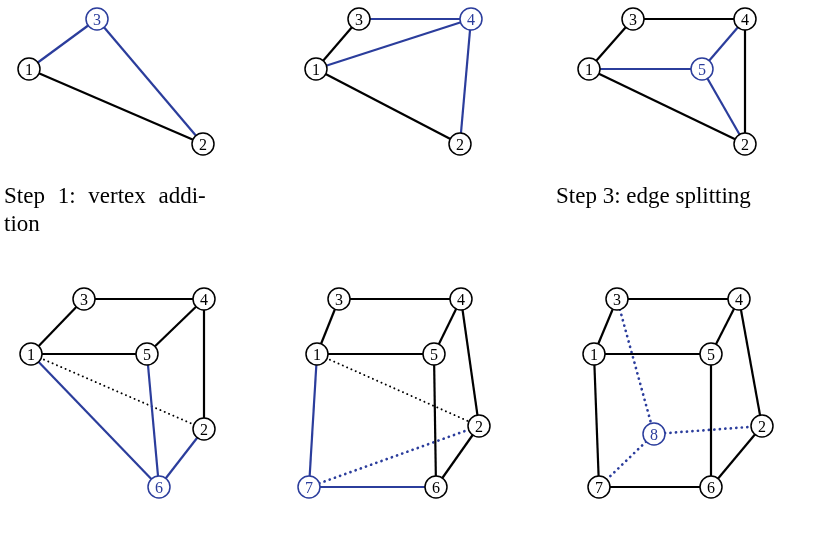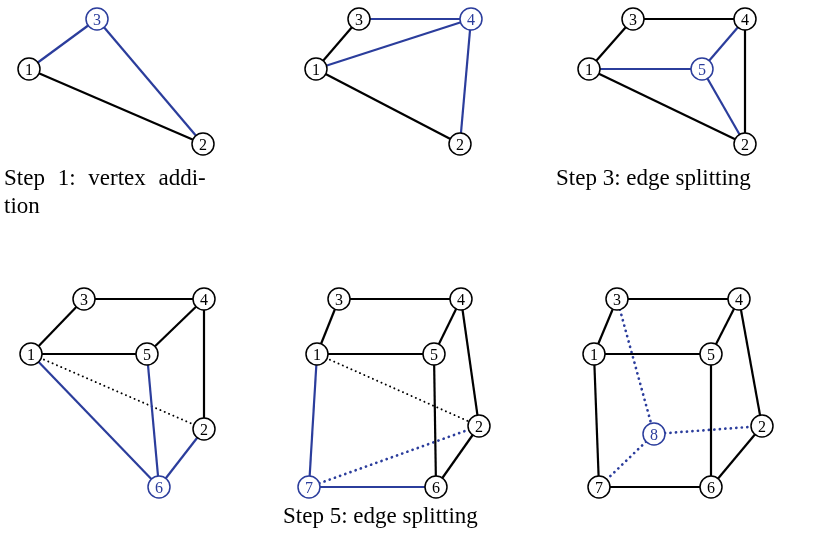--- a/index.html
+++ b/index.html
@@ -23,20 +23,21 @@
   }
   .graph-svg text {
     font-family: "Liberation Serif", serif;
     font-size: 16px;
   }
   .caption {
     font-size: 23px;
     color: #000000;
     white-space: pre-line;
     line-height: 1.22;
+    margin-top: 18px;
     width: 250px;
   }
   .caption.wide-spacing {
     word-spacing: 7px;
     width: 235px;
   }
 </style>
 </head>
 <body>
 
@@ -196,21 +197,20 @@
         </g>
         <g>
           <circle cx="153" cy="205" r="11" fill="#ffffff" stroke="#000000" stroke-width="1.5"></circle>
           <text x="153" y="205" dy="0.35em" text-anchor="middle" fill="#000000">6</text>
         </g>
         <g>
           <circle cx="26" cy="205" r="11" fill="#ffffff" stroke="#2b3d9c" stroke-width="1.5"></circle>
           <text x="26" y="205" dy="0.35em" text-anchor="middle" fill="#2b3d9c">7</text>
         </g>
       </svg>
-    <div class="caption">Step 5: edge splitting</div>
   </section>
 
   <section class="panel" style="left:556px; top:282px;">
     <svg class="graph-svg" width="248" height="220" viewBox="0 0 248 220">
         <line x1="61" y1="17" x2="98" y2="152" stroke="#2b3d9c" stroke-width="2.7" stroke-dasharray="0.1 5.4" stroke-linecap="round"></line>
         <line x1="98" y1="152" x2="206" y2="144" stroke="#2b3d9c" stroke-width="2.7" stroke-dasharray="0.1 5.4" stroke-linecap="round"></line>
         <line x1="98" y1="152" x2="43" y2="205" stroke="#2b3d9c" stroke-width="2.7" stroke-dasharray="0.1 5.4" stroke-linecap="round"></line>
         <line x1="38" y1="72" x2="61" y2="17" stroke="#000000" stroke-width="2.2"></line>
         <line x1="61" y1="17" x2="183" y2="17" stroke="#000000" stroke-width="2.2"></line>
         <line x1="183" y1="17" x2="206" y2="144" stroke="#000000" stroke-width="2.2"></line>

